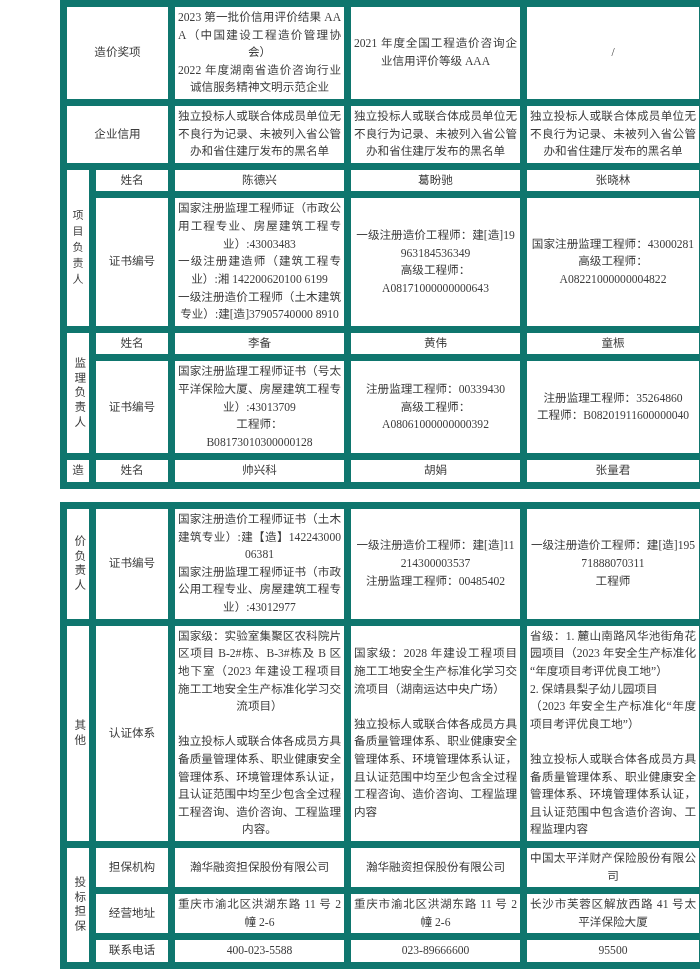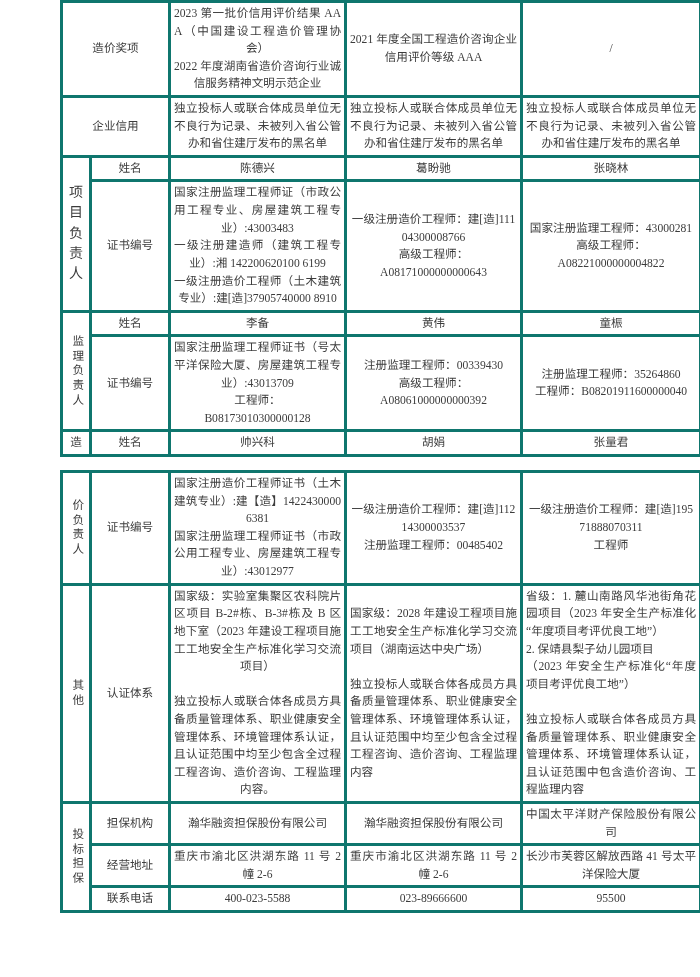--- a/index.html
+++ b/index.html
@@ -28,21 +28,21 @@
     border-collapse: collapse;
     table-layout: fixed;
     width: 639px;
     margin-left: 60px;
     font-size: 11.6px;
     line-height: 1.52;
     color: #3c3c3c;
   }
 
   table.doc-table td {
-    border: 3px solid #0f766e;
+    border: 7px solid #0f766e;
     padding: 2px 3px;
     vertical-align: middle;
     text-align: center;
     word-break: break-all;
     overflow-wrap: anywhere;
   }
 
   
   col.c-lab1 { width: 29px; }
   col.c-lab2 { width: 79px; }
@@ -61,21 +61,21 @@
   }
   .vlabel-wrap {
     display: flex;
     align-items: center;
     justify-content: center;
     height: 100%;
   }
   .hlabel-narrow {
     display: block;
     line-height: 1.45;
-    font-size: 14px;
+    font-size: 11px;
   }
 
   .cell-body {
     display: block;
     text-align: center;
     white-space: pre-line;
   }
   .cell-body.just {
     text-align: justify;
     text-align-last: center;
@@ -147,21 +147,21 @@
       </tr>
 
       <tr>
         <td>证书编号</td>
         <td class="pad-v">
           <span class="cell-body just">国家注册监理工程师证（市政公用工程专业、房屋建筑工程专业）:43003483
 一级注册建造师（建筑工程专业）:湘 142200620100 6199
 一级注册造价工程师（土木建筑专业）:建[造]37905740000 8910</span>
         </td>
         <td class="pad-v">
-          <span class="cell-body">一级注册造价工程师：建[造]11104300008766
+          <span class="cell-body">一级注册造价工程师：建[造]19963184536349
 高级工程师：
 A08171000000000643</span>
         </td>
         <td class="pad-v">
           <span class="cell-body">国家注册监理工程师：43000281
 高级工程师：
 A08221000000004822</span>
         </td>
       </tr>
 

